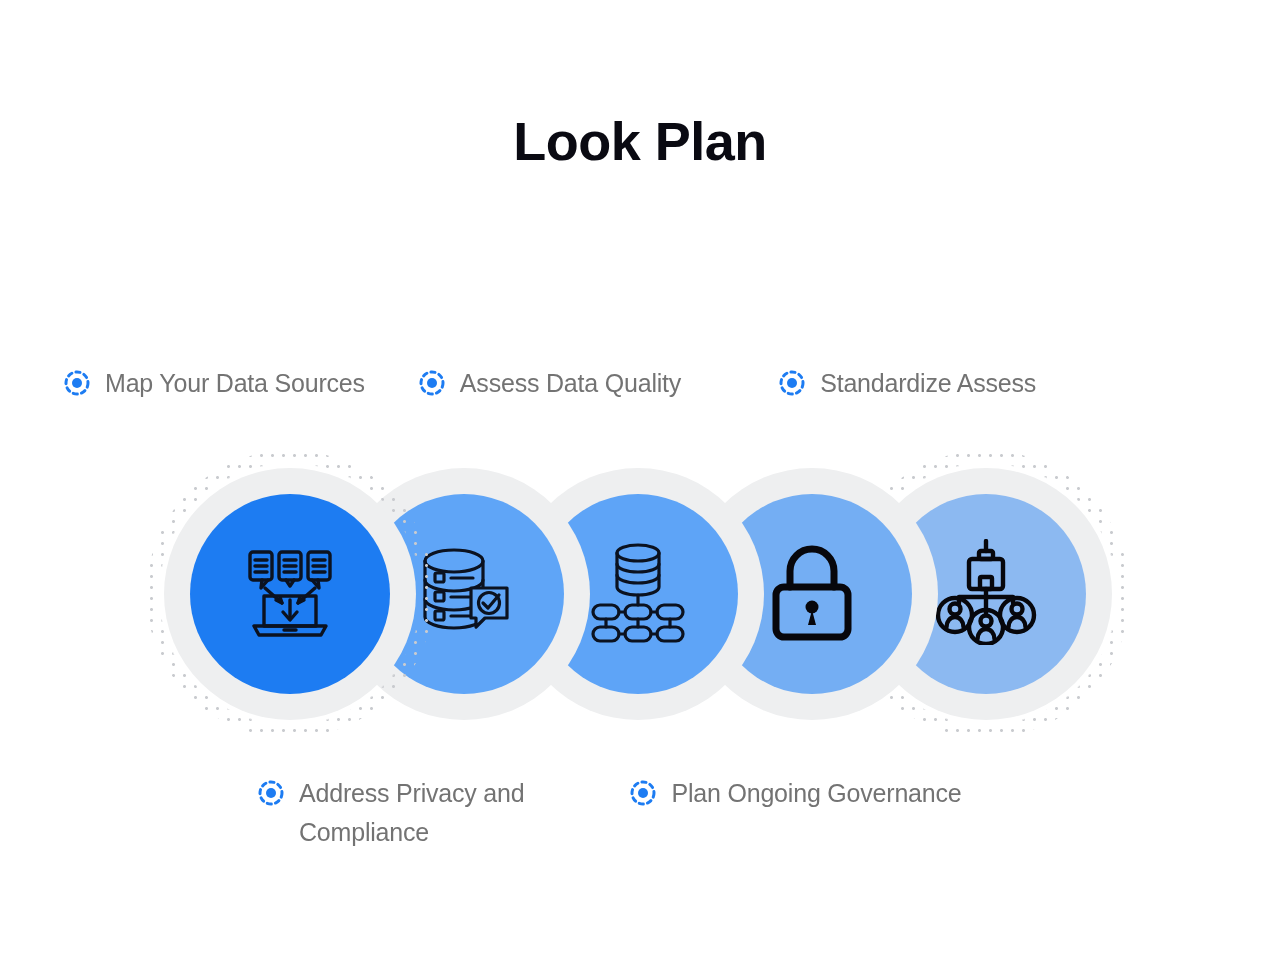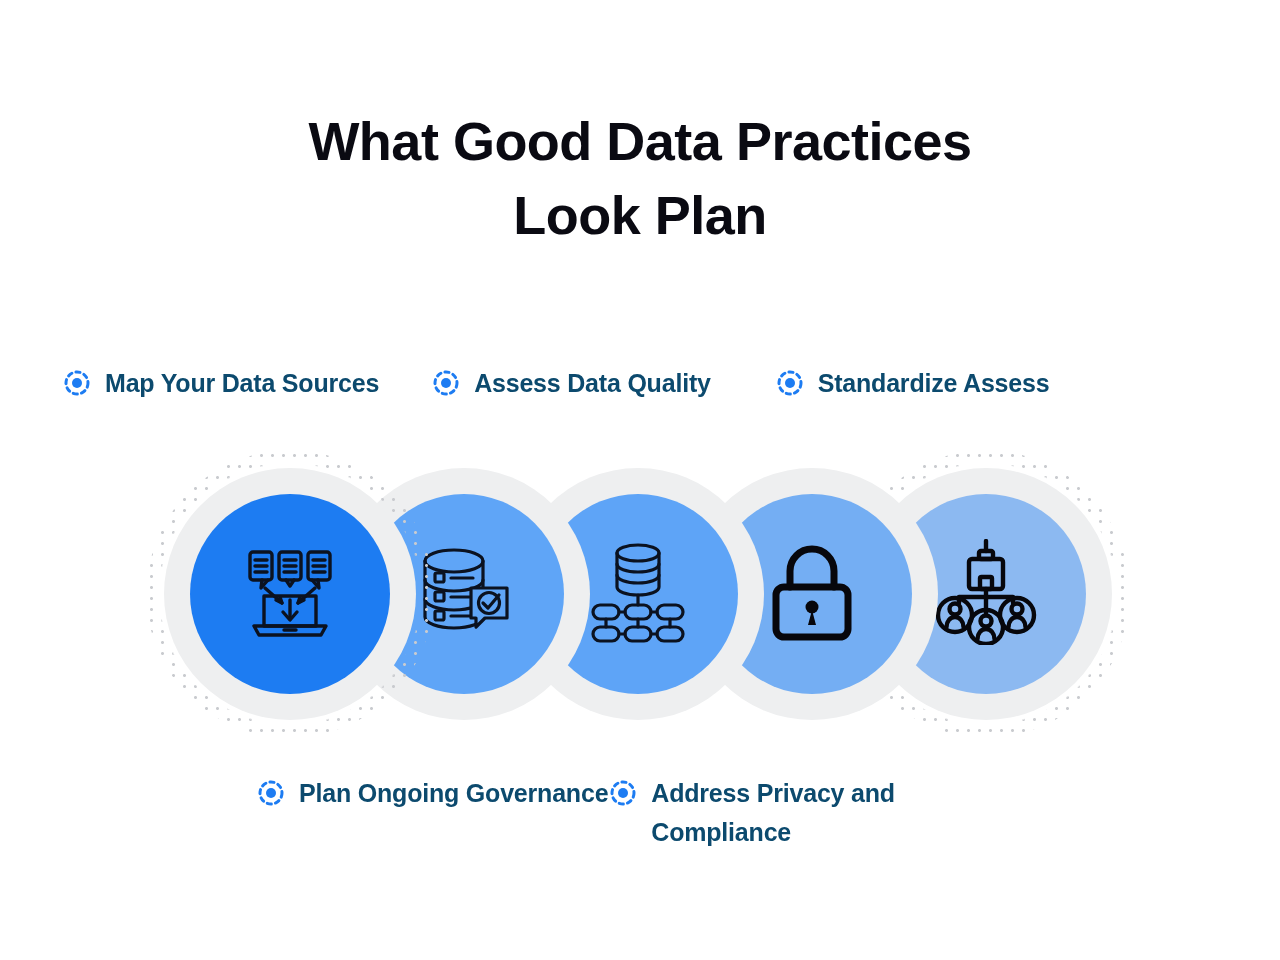--- a/index.html
+++ b/index.html
@@ -59,29 +59,29 @@
     align-items: flex-start;
     gap: 13px;
   }
   .label-item .bullet {
     flex: 0 0 auto;
     margin-top: 4px;
   }
   .label-text {
     font-size: 25px;
     line-height: 39px;
-    font-weight: 700;
-    color: #0c4a6e;
+    font-weight: 400;
+    color: #737373;
     white-space: pre-line;
     letter-spacing: -0.2px;
   }
 
   
   .lbl-1 { margin-right: 52px; }
-  .lbl-2 { margin-right: 64px; }
+  .lbl-2 { margin-right: 96px; }
   .lbl-b1 { margin-right: 104px; }
 
   
   .circle-row {
     position: absolute;
     top: 468px;
     left: 164px;
     width: 960px;
     height: 252px;
   }
@@ -127,21 +127,20 @@
   .n3 { left: 348px; z-index: 3; }
   .n4 { left: 522px; z-index: 2; }
   .n5 { left: 696px; z-index: 1; }
 </style>
 </head>
 <body>
 
 <div class="slide">
 
   <div class="title-block">
-    <div class="title-line">What Good Data Practices</div>
     <div class="title-line">Look Plan</div>
   </div>
 
   <div class="label-row top">
 
     <div class="label-item lbl-1">
       <span class="bullet">
         <svg width="30" height="30" viewBox="0 0 30 30">
           <circle cx="15" cy="15" r="11" fill="none" stroke="#1d7cf2" stroke-width="3" stroke-dasharray="4.2 4.2" stroke-linecap="round"></circle>
           <circle cx="15" cy="15" r="5" fill="#1d7cf2"></circle>
@@ -314,36 +313,36 @@
             <path d="M75.5 88 a8.5 10 0 0 1 17 0"></path>
           </svg>
         </span>
       </div>
     </div>
 
   </div>
 
   <div class="label-row bottom">
 
-    <div class="label-item lbl-b2">
-      <span class="bullet">
-        <svg width="30" height="30" viewBox="0 0 30 30">
-          <circle cx="15" cy="15" r="11" fill="none" stroke="#1d7cf2" stroke-width="3" stroke-dasharray="4.2 4.2" stroke-linecap="round"></circle>
-          <circle cx="15" cy="15" r="5" fill="#1d7cf2"></circle>
-        </svg>
-      </span>
-      <span class="label-text">Plan Ongoing Governance</span>
-    </div>
-
     <div class="label-item lbl-b1">
       <span class="bullet">
         <svg width="30" height="30" viewBox="0 0 30 30">
           <circle cx="15" cy="15" r="11" fill="none" stroke="#1d7cf2" stroke-width="3" stroke-dasharray="4.2 4.2" stroke-linecap="round"></circle>
           <circle cx="15" cy="15" r="5" fill="#1d7cf2"></circle>
         </svg>
       </span>
       <span class="label-text">Address Privacy and
 Compliance</span>
     </div>
 
+    <div class="label-item lbl-b2">
+      <span class="bullet">
+        <svg width="30" height="30" viewBox="0 0 30 30">
+          <circle cx="15" cy="15" r="11" fill="none" stroke="#1d7cf2" stroke-width="3" stroke-dasharray="4.2 4.2" stroke-linecap="round"></circle>
+          <circle cx="15" cy="15" r="5" fill="#1d7cf2"></circle>
+        </svg>
+      </span>
+      <span class="label-text">Plan Ongoing Governance</span>
+    </div>
+
   </div>
 
 </div>
 
 </body></html>

